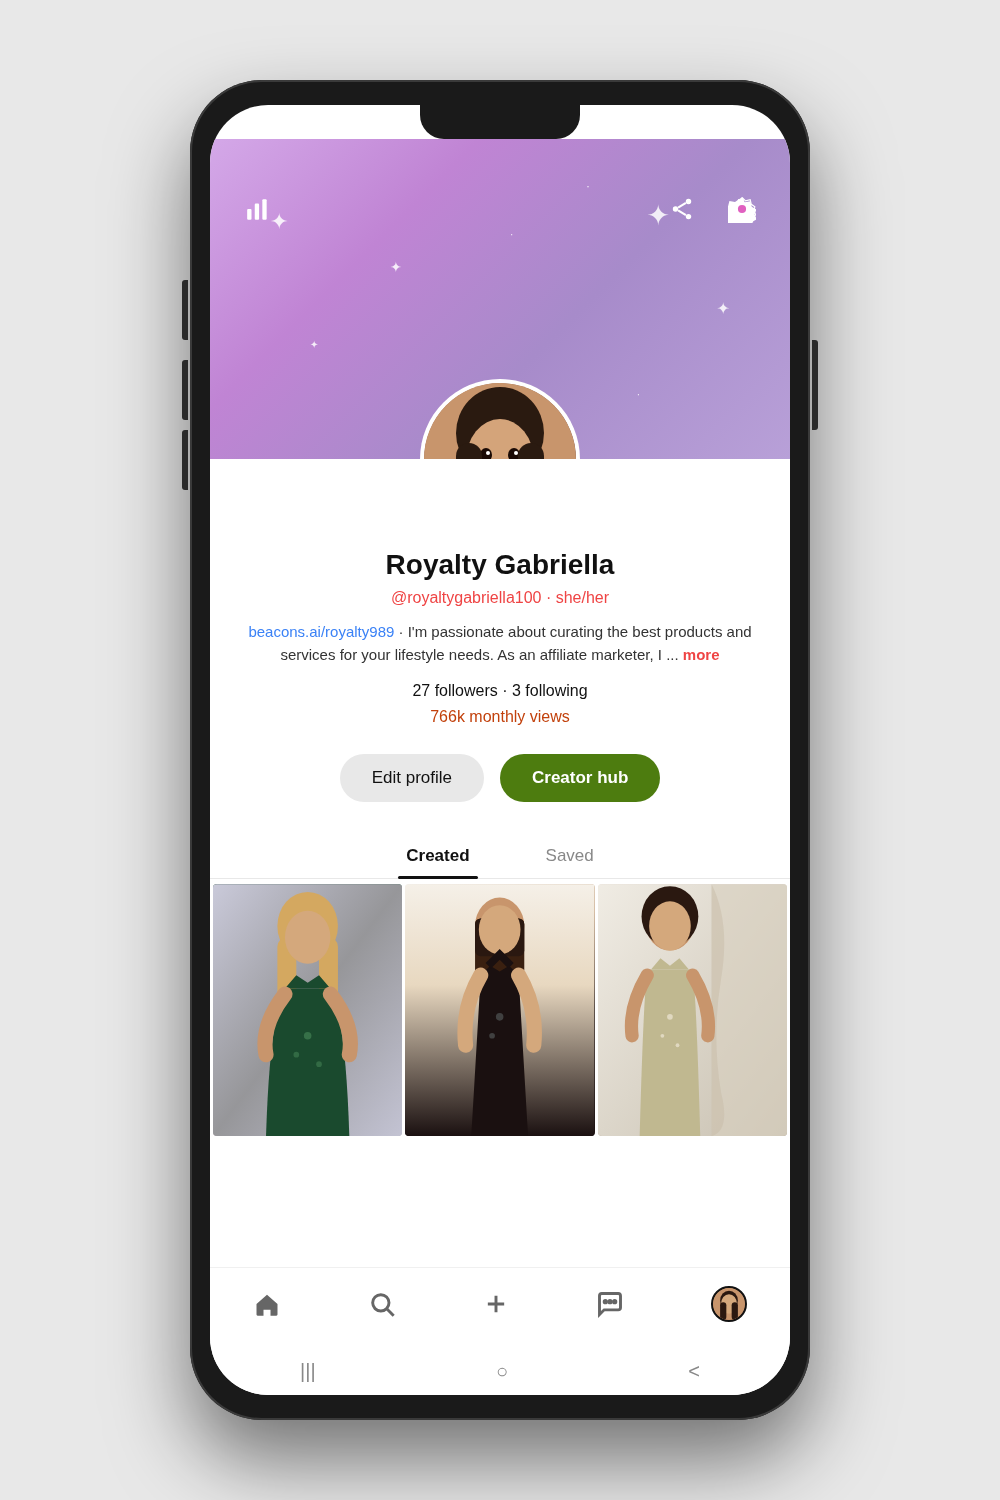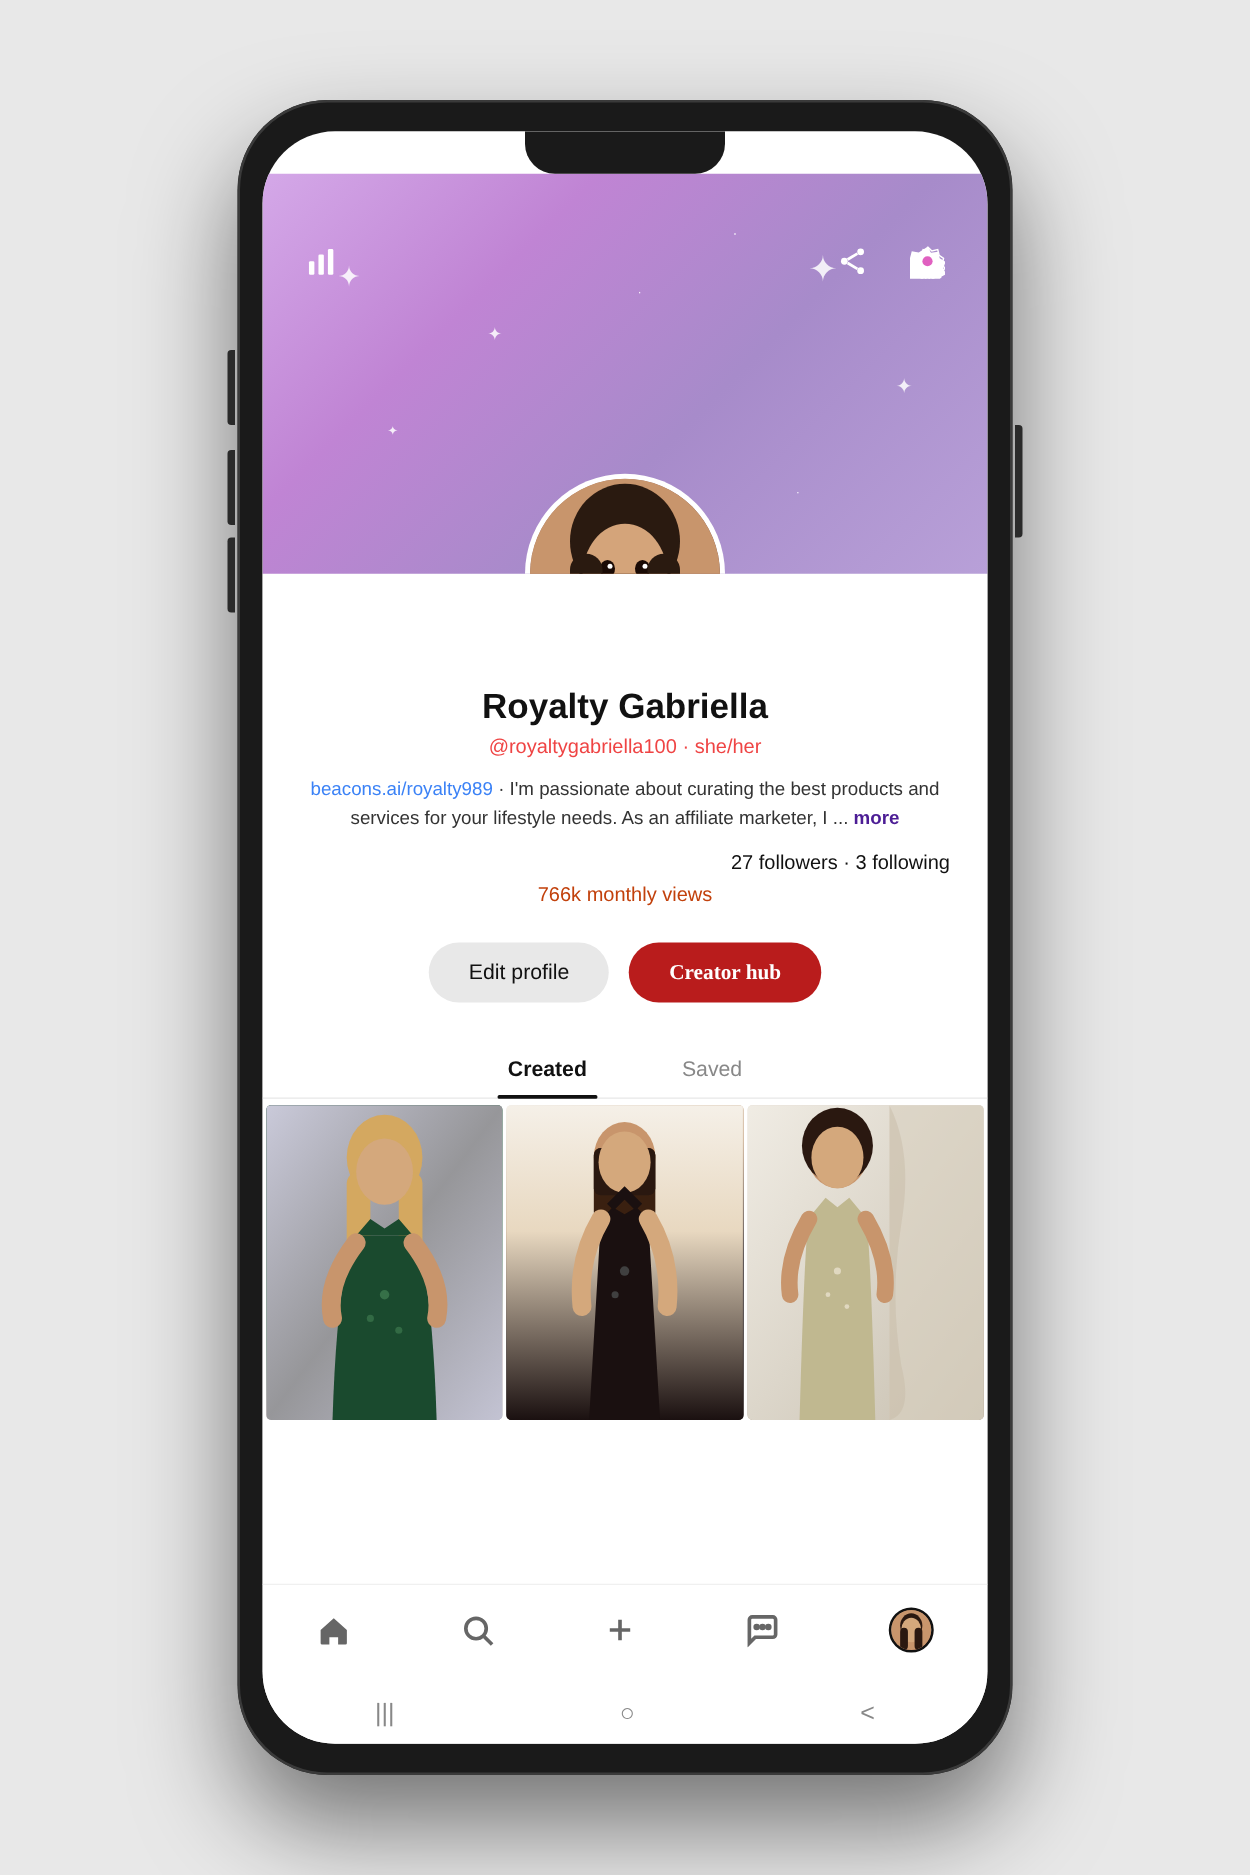--- a/index.html
+++ b/index.html
@@ -182,30 +182,29 @@
       margin-bottom: 16px;
     }
 
     .bio-link {
       font-weight: 400;
       color: #3b82f6;
     }
 
     .bio-more {
       font-weight: 700;
-      color: #4c1d95;
+      color: #ef4444;
       cursor: pointer;
     }
 
     .stats-row {
       font-size: 16px;
       color: #111;
       font-weight: 500;
       margin-bottom: 8px;
-      text-align: right;
     }
 
     .views-row {
       font-size: 16px;
       color: #c2410c;
       margin-bottom: 28px;
     }
 
     .action-buttons {
       display: flex;
@@ -222,27 +221,26 @@
       border: none;
       font-size: 17px;
       font-weight: 500;
       color: #111;
       cursor: pointer;
     }
 
     .btn-creator {
       padding: 14px 32px;
       border-radius: 28px;
-      background: #b91c1c;
+      background: #4d7c0f;
       border: none;
       font-size: 17px;
       font-weight: 600;
       color: #fff;
       cursor: pointer;
-      font-family: Liberation Serif, serif;
     }
 
     
     .tabs-bar {
       display: flex;
       justify-content: center;
       gap: 60px;
       border-bottom: 1px solid #e8e8e8;
       margin-bottom: 2px;
     }

